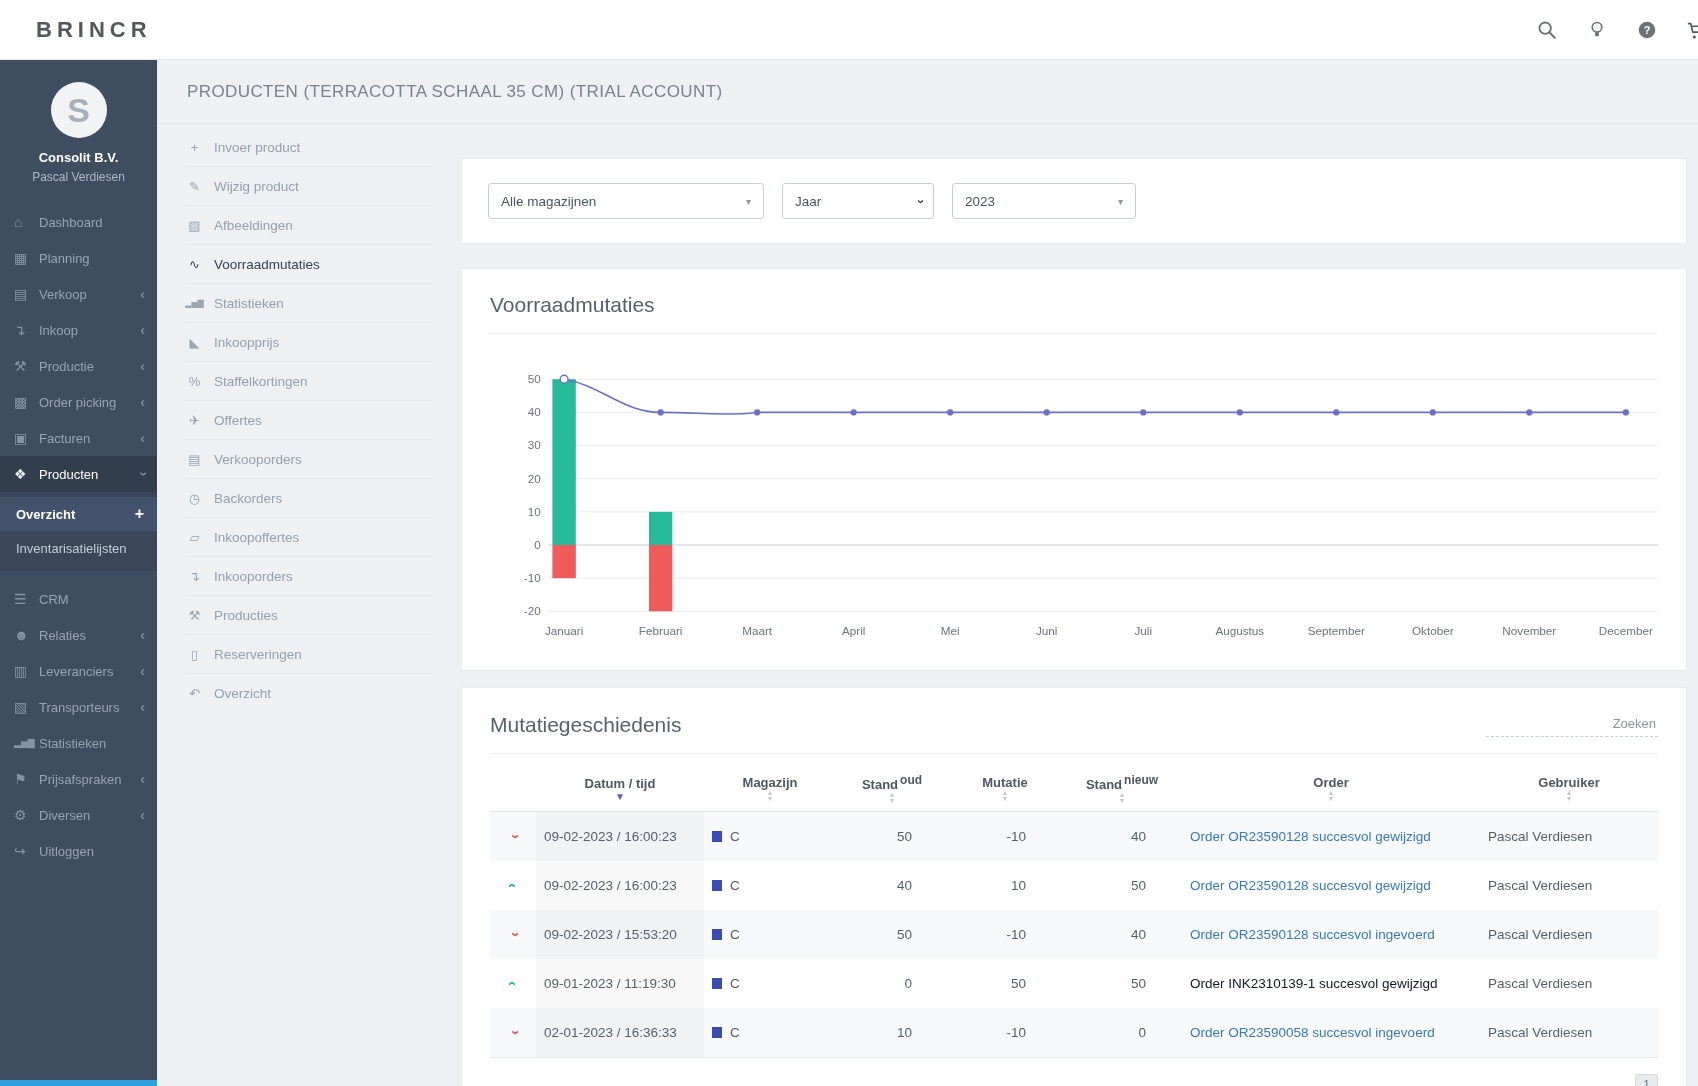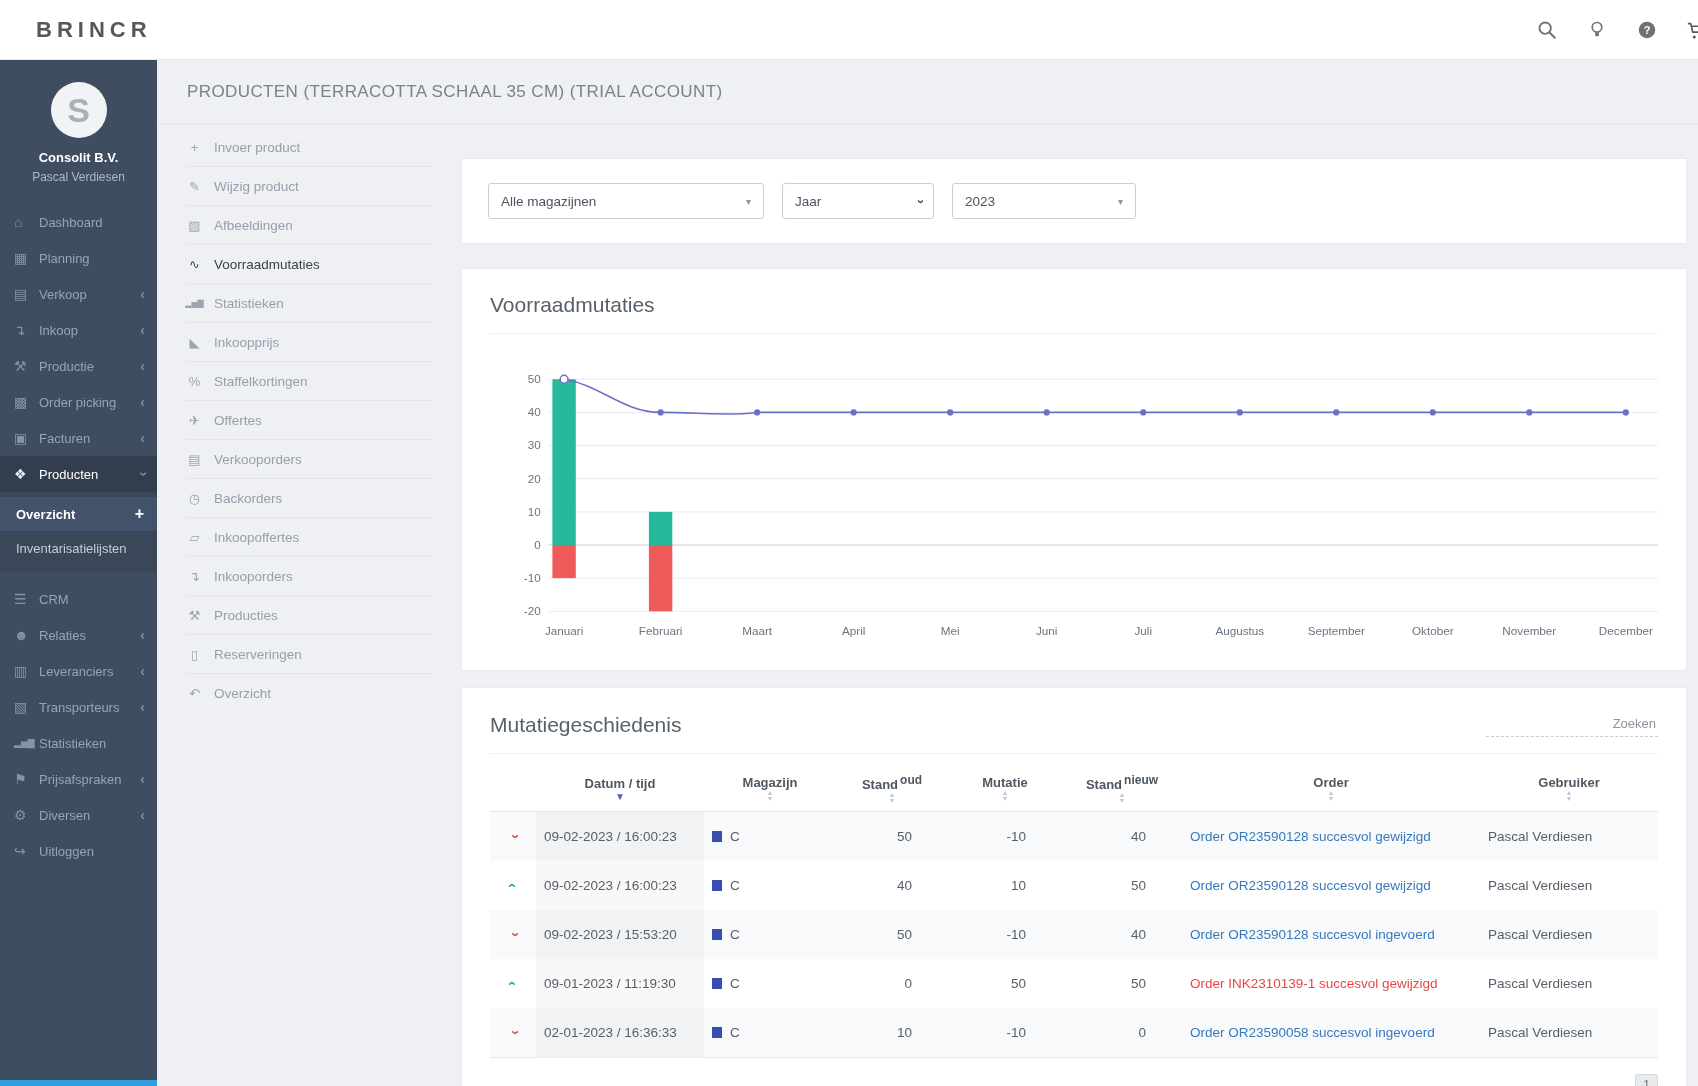--- a/index.html
+++ b/index.html
@@ -442,21 +442,21 @@
               <div class="td"><a class="link" href="#" style="color: rgb(56, 121, 189);">Order OR23590128 succesvol ingevoerd</a></div>
               <div class="td">Pascal Verdiesen</div>
             </div>
             <div class="grid8 tr even">
               <div class="td chev-cell"><span class="row-chev rot-up" style="color: rgb(24, 176, 147);">‹</span></div>
               <div class="td datum">09-01-2023 / 11:19:30</div>
               <div class="td"><span class="wh-square" style="background: rgb(58, 76, 177);"></span><span>C</span></div>
               <div class="td num">0</div>
               <div class="td num">50</div>
               <div class="td num">50</div>
-              <div class="td"><a class="link" href="#" style="color: #ef4444; margin-top: 12px;">Order INK2310139-1 succesvol gewijzigd</a></div>
+              <div class="td"><a class="link" href="#" style="color: #0f172a; margin-top: 12px;">Order INK2310139-1 succesvol gewijzigd</a></div>
               <div class="td">Pascal Verdiesen</div>
             </div>
             <div class="grid8 tr odd">
               <div class="td chev-cell"><span class="row-chev rot-down" style="color: rgb(226, 80, 76);">‹</span></div>
               <div class="td datum">02-01-2023 / 16:36:33</div>
               <div class="td"><span class="wh-square" style="background: rgb(58, 76, 177);"></span><span>C</span></div>
               <div class="td num">10</div>
               <div class="td num">-10</div>
               <div class="td num">0</div>
               <div class="td"><a class="link" href="#" style="color: rgb(56, 121, 189);">Order OR23590058 succesvol ingevoerd</a></div>

